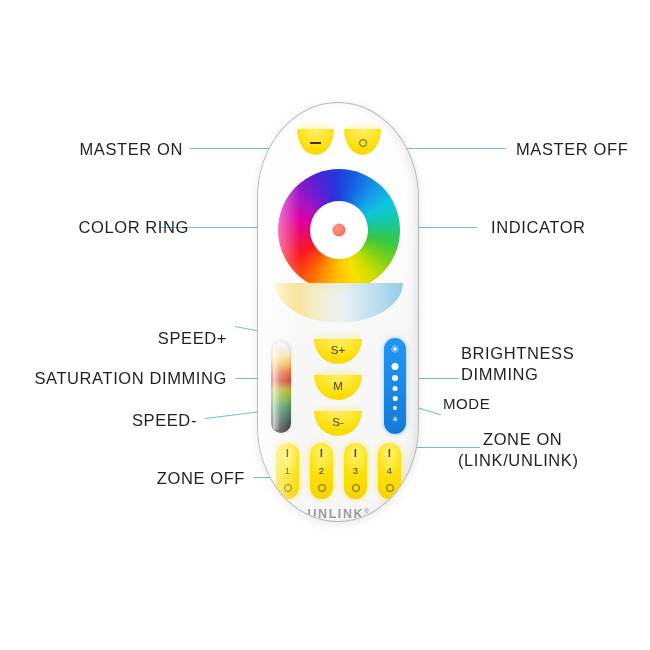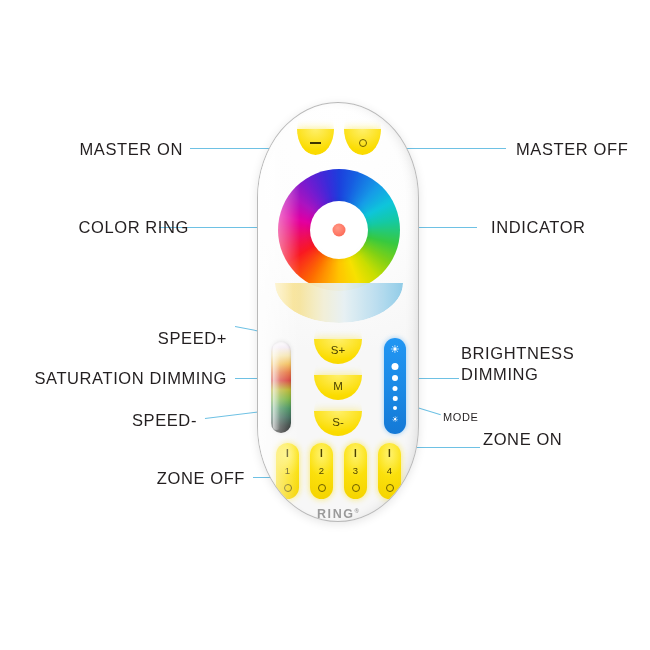--- a/index.html
+++ b/index.html
@@ -209,24 +209,25 @@
 
   <div class="label r" style="left:503px;top:139px;">MASTER OFF</div>
 
   <div class="label r" style="left:478px;top:217px;text-align:right;">INDICATOR</div>
 
   <div class="label r two" style="left:448px;top:343px;">
     <div>BRIGHTNESS</div>
     <div>DIMMING</div>
   </div>
 
-  <div class="label r" style="left:430px;top:410px;font-size:11px;">MODE</div>
+  <div class="label r" style="left:430px;top:394px;font-size:15px;">MODE</div>
 
   <div class="label r two" style="left:470px;top:429px;">
     <div>ZONE ON</div>
+    <div style="margin-left:-25px;">(LINK/UNLINK)</div>
   </div>
 
   <div id="remote">
 
     <div class="crescent master" id="master-on">
       <div class="master-glyph"><span class="dash"></span></div>
     </div>
     <div class="crescent master" id="master-off">
       <div class="master-glyph"><span class="ring-glyph"></span></div>
     </div>
@@ -276,17 +277,17 @@
       <div class="z-n">3</div>
       <div class="z-o"></div>
     </div>
     <div class="zone" id="zone4">
       <div class="z-i">I</div>
       <div class="z-n">4</div>
       <div class="z-o"></div>
     </div>
 
     <div id="brand">
-      <span>RING</span><sup>®</sup>
+      <span>UNLINK</span><sup>®</sup>
     </div>
 
   </div>
 </div>
 
 </body></html>

